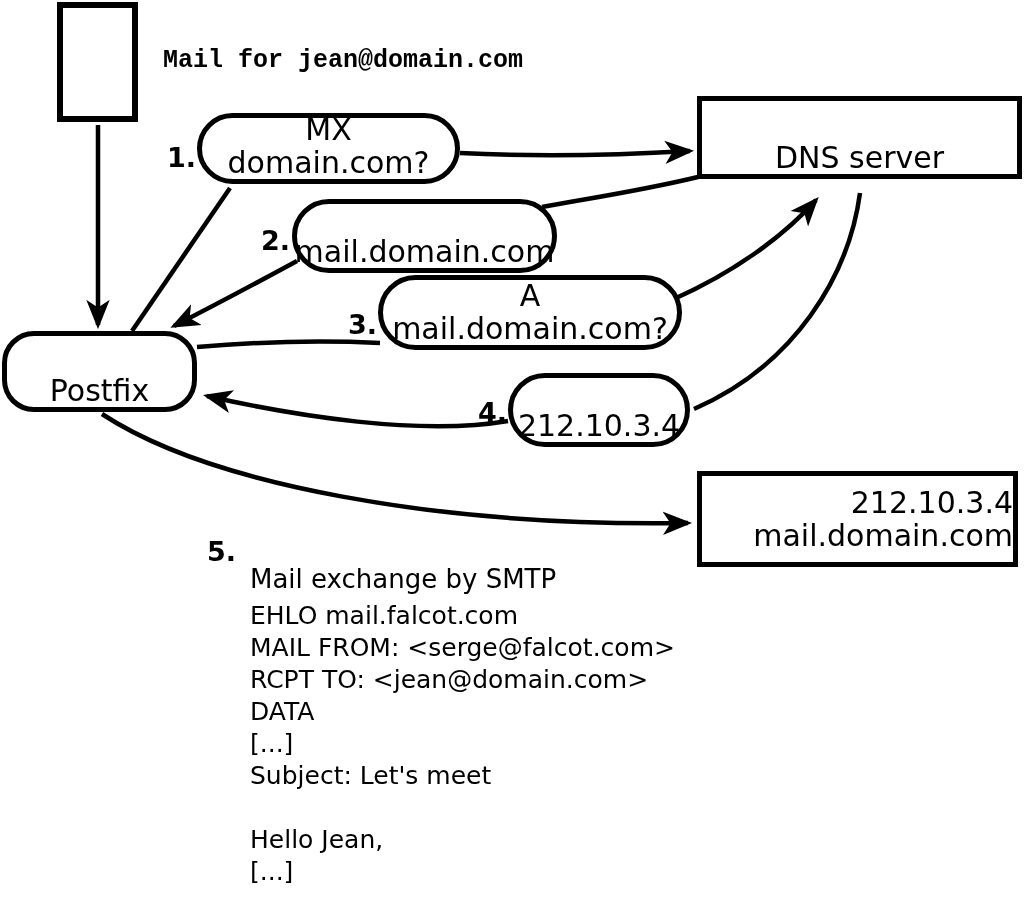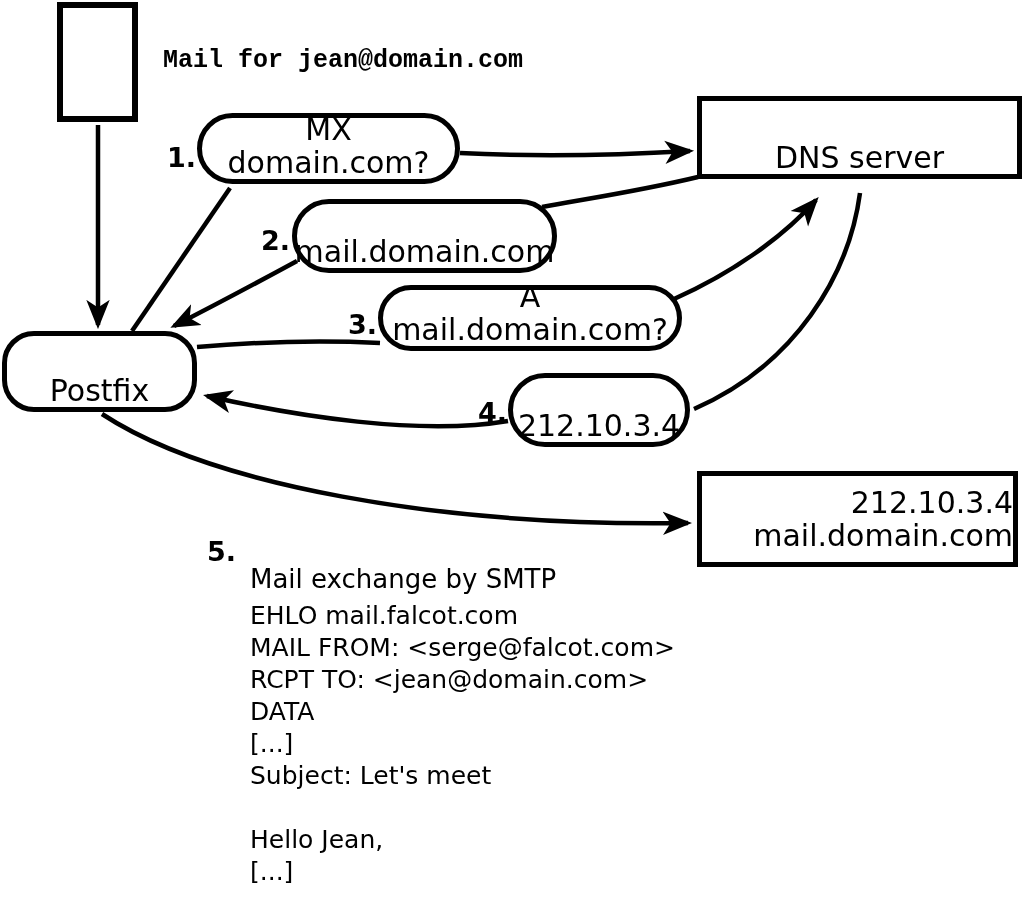--- a/index.html
+++ b/index.html
@@ -69,21 +69,21 @@
   </div>
 
   <div class="node pill" style="left:197px;top:113px;width:263px;height:71px;">
     <span>MX domain.com?</span>
   </div>
 
   <div class="node pill" style="left:292px;top:199px;width:265px;height:74px;">
     <span>mail.domain.com</span>
   </div>
 
-  <div class="node pill" style="left:378px;top:285px;width:304px;height:66px;">
+  <div class="node pill" style="left:378px;top:275px;width:304px;height:75px;">
     <span>A mail.domain.com?</span>
   </div>
 
   <div class="node pill" style="left:508px;top:373px;width:182px;height:74px;">
     <span>212.10.3.4</span>
   </div>
 
   <div class="stepnum" style="left:150px;top:144px;">1.</div>
   <div class="stepnum" style="left:244px;top:227px;">2.</div>
   <div class="stepnum" style="left:331px;top:311px;">3.</div>

